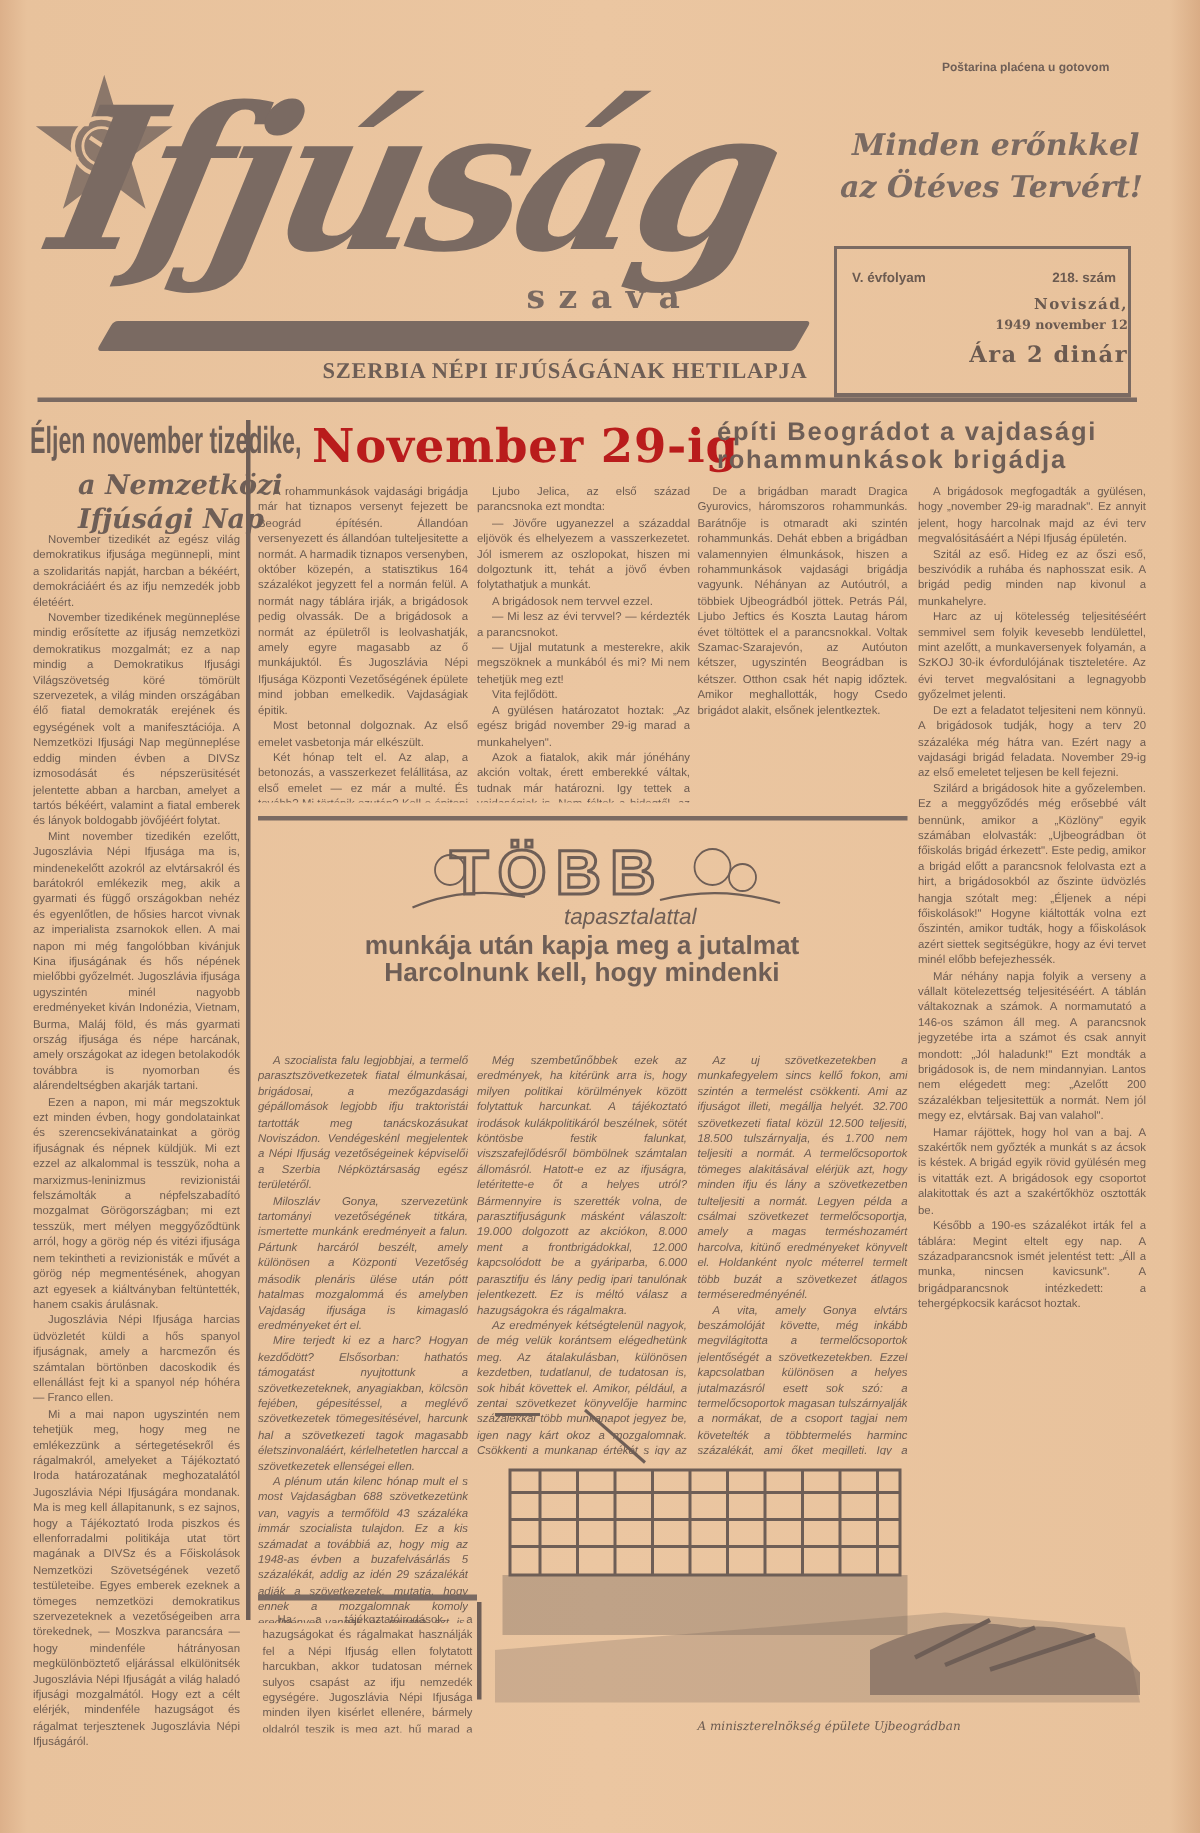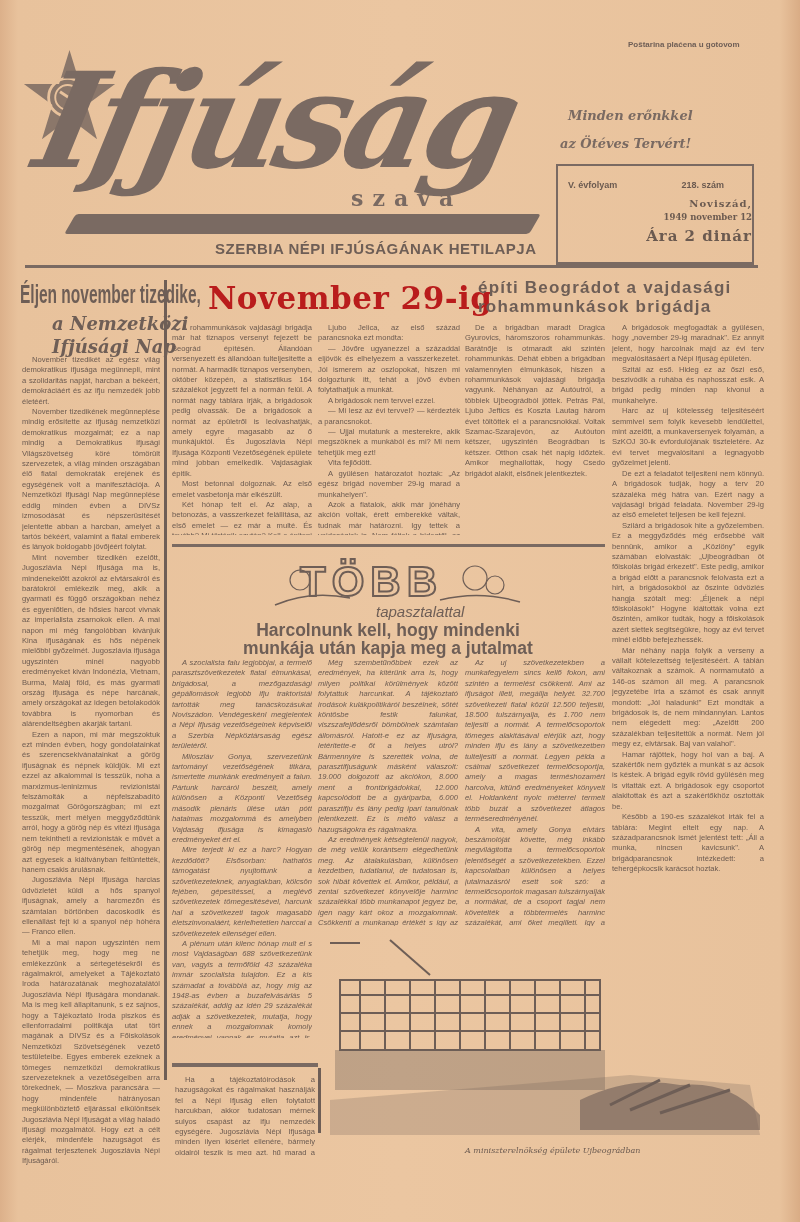--- a/index.html
+++ b/index.html
@@ -2,33 +2,33 @@
 <html><head>
 <meta charset="utf-8">
 <style>
   html,body{margin:0;padding:0;}
   body{width:800px;height:1222px;background:#e7bf98;position:relative;overflow:hidden;font-family:"DejaVu Serif",serif;color:#6b5a50;}
   .paper{position:absolute;inset:0;background:linear-gradient(90deg,#dcb08a 0,#e8c29c 18px,#ebc6a1 50%,#e8c29c 780px,#d9ac85 800px);}
   .abs{position:absolute;}
   .masthead-title{left:40px;top:55px;font-family:"DejaVu Serif",serif;font-style:italic;font-weight:bold;font-size:132px;letter-spacing:-6px;color:#7a6a62;transform:skewX(-12deg);line-height:1;}
   .masthead-sub{left:323px;top:185px;font-weight:bold;font-size:22px;letter-spacing:9px;color:#7a6a62;margin-left:28px;}
   .swoosh{left:70px;top:214px;width:465px;height:20px;background:#7a6a62;transform:skewX(-30deg);border-radius:3px;}
-  .tagline{left:215px;top:240px;font-family:Liberation Sans, sans-serif;font-weight:bold;font-size:15px;letter-spacing:0.5px;color:#6e5e56;text-align:right;}
+  .tagline{left:215px;top:240px;font-family:Liberation Serif, serif;font-weight:bold;font-size:15px;letter-spacing:0.5px;color:#6e5e56;text-align:right;}
   .star{left:22px;top:48px;width:95px;height:95px;}
   .postage{left:628px;top:40px;font-size:8px;font-weight:bold;font-family:"Liberation Sans",sans-serif;color:#6e5e56;}
-  .slogan{left:560px;top:82px;font-style:italic;font-weight:bold;font-size:13px;line-height:28px;color:#7a6a62;font-family:"DejaVu Serif",serif;margin-top:20px;}
+  .slogan{left:560px;top:82px;font-style:italic;font-weight:bold;font-size:20px;line-height:28px;color:#7a6a62;font-family:"DejaVu Serif",serif;}
   .infobox{left:556px;top:164px;width:194px;height:96px;border:2px solid #7a6a62;border-bottom-width:3px;}
-  .infobox .row{display:flex;justify-content:space-between;padding:14px 28px 0 10px;font-family:"Liberation Sans",sans-serif;font-size:9px;font-weight:bold;}
+  .infobox .row{display:flex;justify-content:space-between;padding:14px 8px 0 10px;font-family:"Liberation Sans",sans-serif;font-size:9px;font-weight:bold;}
   .infobox .center{text-align:right;font-weight:bold;}
   .rule{background:#7a6a62;}
   .lead-head{left:20px;top:280px;font-family:"Liberation Sans",sans-serif;font-size:25px;transform:scaleX(0.62);transform-origin:left;white-space:nowrap;color:#6e5e56;font-weight:bold;}
   .lead-sub{left:52px;top:312px;font-style:italic;font-weight:bold;font-size:18px;line-height:23px;color:#6e5e56;text-align:left;}
   .col{font-family:Liberation Sans, sans-serif;font-size:7.6px;line-height:10.4px;text-align:justify;color:#6b5a50;overflow:hidden;}
   .col p{margin:0;text-indent:10px;}
-  .col.it{font-style:italic;}
+  .col.it{font-style:italic;margin-top:44px;}
   .big-head{left:208px;top:280px;font-weight:bold;font-size:31px;color:#b91c1c;letter-spacing:0.5px;}
   .side-head{left:478px;top:278px;font-family:"Liberation Sans",sans-serif;font-weight:bold;font-size:17px;line-height:19px;color:#6e5e56;letter-spacing:1.2px;}
   .vrule{width:3px;background:#6e5e56;}
   .tobb{left:270px;top:560px;width:255px;height:60px;}
   .tobb-word{left:300px;top:558px;font-family:"Liberation Sans",sans-serif;font-weight:bold;font-size:42px;letter-spacing:6px;color:transparent;-webkit-text-stroke:2px #6e5e56;}
   .tobb-sub{left:376px;top:603px;font-style:italic;font-family:"Liberation Sans",sans-serif;font-size:15px;color:#6e5e56;}
   .harc-head{left:178px;top:621px;width:420px;text-align:center;font-family:"Liberation Sans",sans-serif;font-weight:bold;font-size:17.5px;line-height:18px;color:#6e5e56;}
   .illus{left:330px;top:935px;width:440px;height:205px;}
   .caption{left:465px;top:1146px;font-style:italic;font-size:8px;color:#6b5a50;}
 </style>
@@ -124,22 +124,22 @@
 <svg class="abs tobb" viewBox="0 0 255 60">
   <path d="M5 45 Q40 30 80 38 M170 40 Q210 30 250 42" stroke="#6e5e56" stroke-width="1.5" fill="none"></path>
   <circle cx="30" cy="20" r="10" fill="none" stroke="#6e5e56" stroke-width="1.2"></circle>
   <circle cx="205" cy="18" r="12" fill="none" stroke="#6e5e56" stroke-width="1.2"></circle>
   <circle cx="225" cy="25" r="9" fill="none" stroke="#6e5e56" stroke-width="1.2"></circle>
 </svg>
 <div class="abs tobb-word">TÖBB</div>
 <div class="abs tobb-sub">tapasztalattal</div>
 
 <div class="abs harc-head">
+  <div>munkája után kapja meg a jutalmat</div>
   <div>Harcolnunk kell, hogy mindenki</div>
-  <div>munkája után kapja meg a jutalmat</div>
 </div>
 
 <div class="abs col it" style="left:172px;top:658px;width:140px;height:380px;">
   <p>A szocialista falu legjobbjai, a termelő parasztszövetkezetek fiatal élmunkásai, brigádosai, a mezőgazdasági gépállomások legjobb ifju traktoristái tartották meg tanácskozásukat Noviszádon. Vendégeskénl megjelentek a Népi Ifjuság vezetőségeinek képviselői a Szerbia Népköztársaság egész területéről.</p>
   <p>Miloszláv Gonya, szervezetünk tartományi vezetőségének titkára, ismertette munkánk eredményeit a falun. Pártunk harcáról beszélt, amely különösen a Központi Vezetőség második plenáris ülése után pótt hatalmas mozgalommá és amelyben Vajdaság ifjusága is kimagasló eredményeket ért el.</p>
   <p>Mire terjedt ki ez a harc? Hogyan kezdődött? Elsősorban: hathatós támogatást nyujtottunk a szövetkezeteknek, anyagiakban, kölcsön fejében, gépesitéssel, a meglévő szövetkezetek tömegesitésével, harcunk hal a szövetkezeti tagok magasabb életszinvonaláért, kérlelhetetlen harccal a szövetkezetek ellenségei ellen.</p>
   <p>A plénum után kilenc hónap mult el s most Vajdaságban 688 szövetkezetünk van, vagyis a termőföld 43 százaléka immár szocialista tulajdon. Ez a kis számadat a továbbiá az, hogy mig az 1948-as évben a buzafelvásárlás 5 százalékát, addig az idén 29 százalékát adják a szövetkezetek, mutatja, hogy ennek a mozgalomnak komoly eredményei vannak és mutatja azt is, hogy folytatva a harcot a szövetkezetekért, megteremtjük a jobb életet a falun.</p>
 </div>
 <div class="abs col it" style="left:318px;top:658px;width:140px;height:268px;">
   <p>Még szembetűnőbbek ezek az eredmények, ha kitérünk arra is, hogy milyen politikai körülmények között folytattuk harcunkat. A tájékoztató irodások kulákpolitikáról beszélnek, sötét köntösbe festik falunkat, viszszafejlődésről bömbölnek számtalan állomásról. Hatott-e ez az ifjuságra, letéritette-e őt a helyes utról? Bármennyire is szerették volna, de parasztifjuságunk másként válaszolt: 19.000 dolgozott az akciókon, 8.000 ment a frontbrigádokkal, 12.000 kapcsolódott be a gyáriparba, 6.000 parasztifju és lány pedig ipari tanulónak jelentkezett. Ez is méltó válasz a hazugságokra és rágalmakra.</p>

